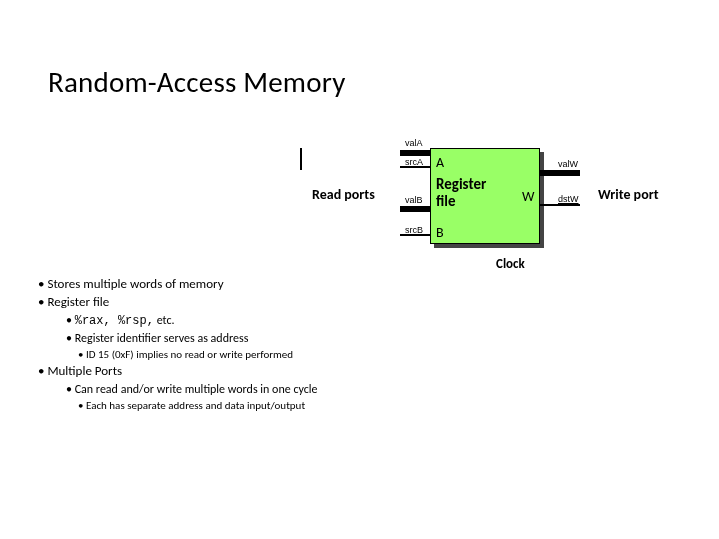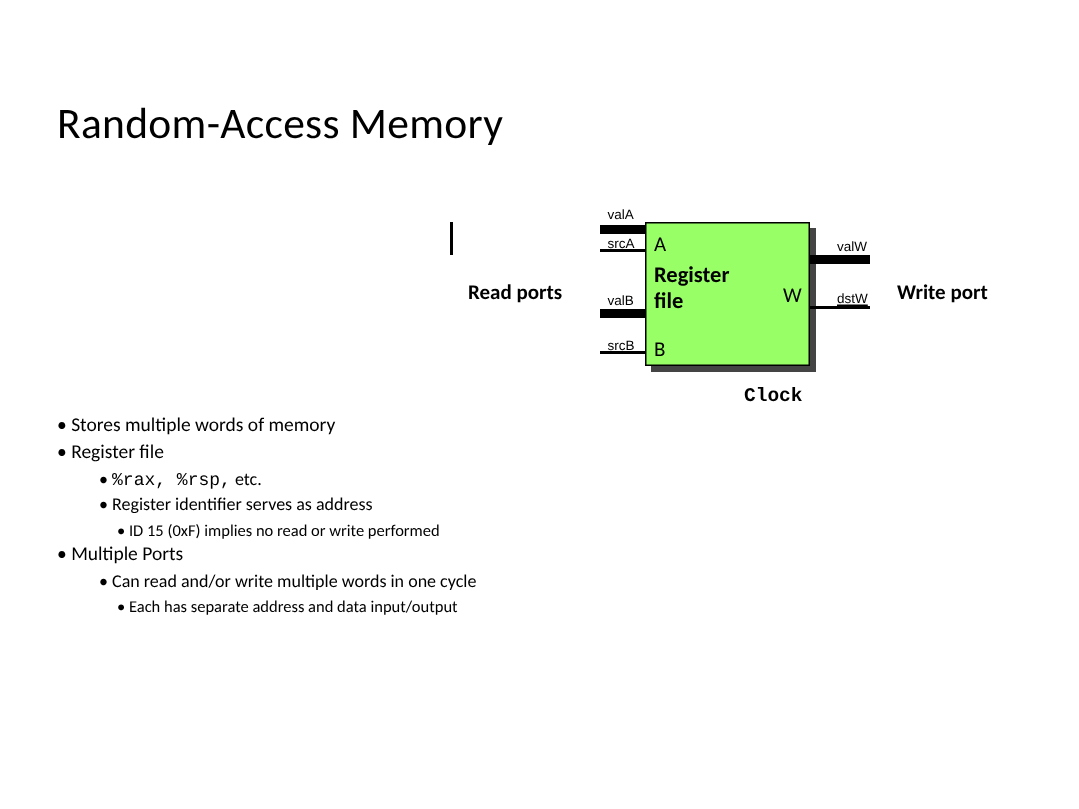--- a/index.html
+++ b/index.html
@@ -7,21 +7,21 @@
     width: 719px;
     height: 539px;
     background: #fff;
     font-family: Calibri, "Segoe UI", Arial, sans-serif;
     color: #000;
     position: relative;
     overflow: hidden;
   }
   .slide-title {
     position: absolute;
-    left: 38px;
+    left: 48px;
     top: 64px;
     font-size: 29px;
     font-weight: 400;
     letter-spacing: 0.2px;
   }
   .diagram {
     position: absolute;
     left: 300px;
     top: 148px;
     width: 400px;
@@ -88,21 +88,20 @@
     text-align: right;
   }
   .sl-read { left: 12px; top: 38px; }
   .sl-write { left: 298px; top: 38px; }
   .sl-clock {
     position: absolute;
     left: 196px;
     top: 108px;
     font-size: 13px;
     font-weight: 700;
-    font-family: Liberation Mono, monospace;
   }
   .body-list {
     position: absolute;
     left: 38px;
     top: 276px;
     font-size: 13px;
     line-height: 1.25;
   }
   .b1 { margin-left: 0; margin-bottom: 2px; }
   .b2 { margin-left: 28px; margin-bottom: 2px; font-size: 12px; }

